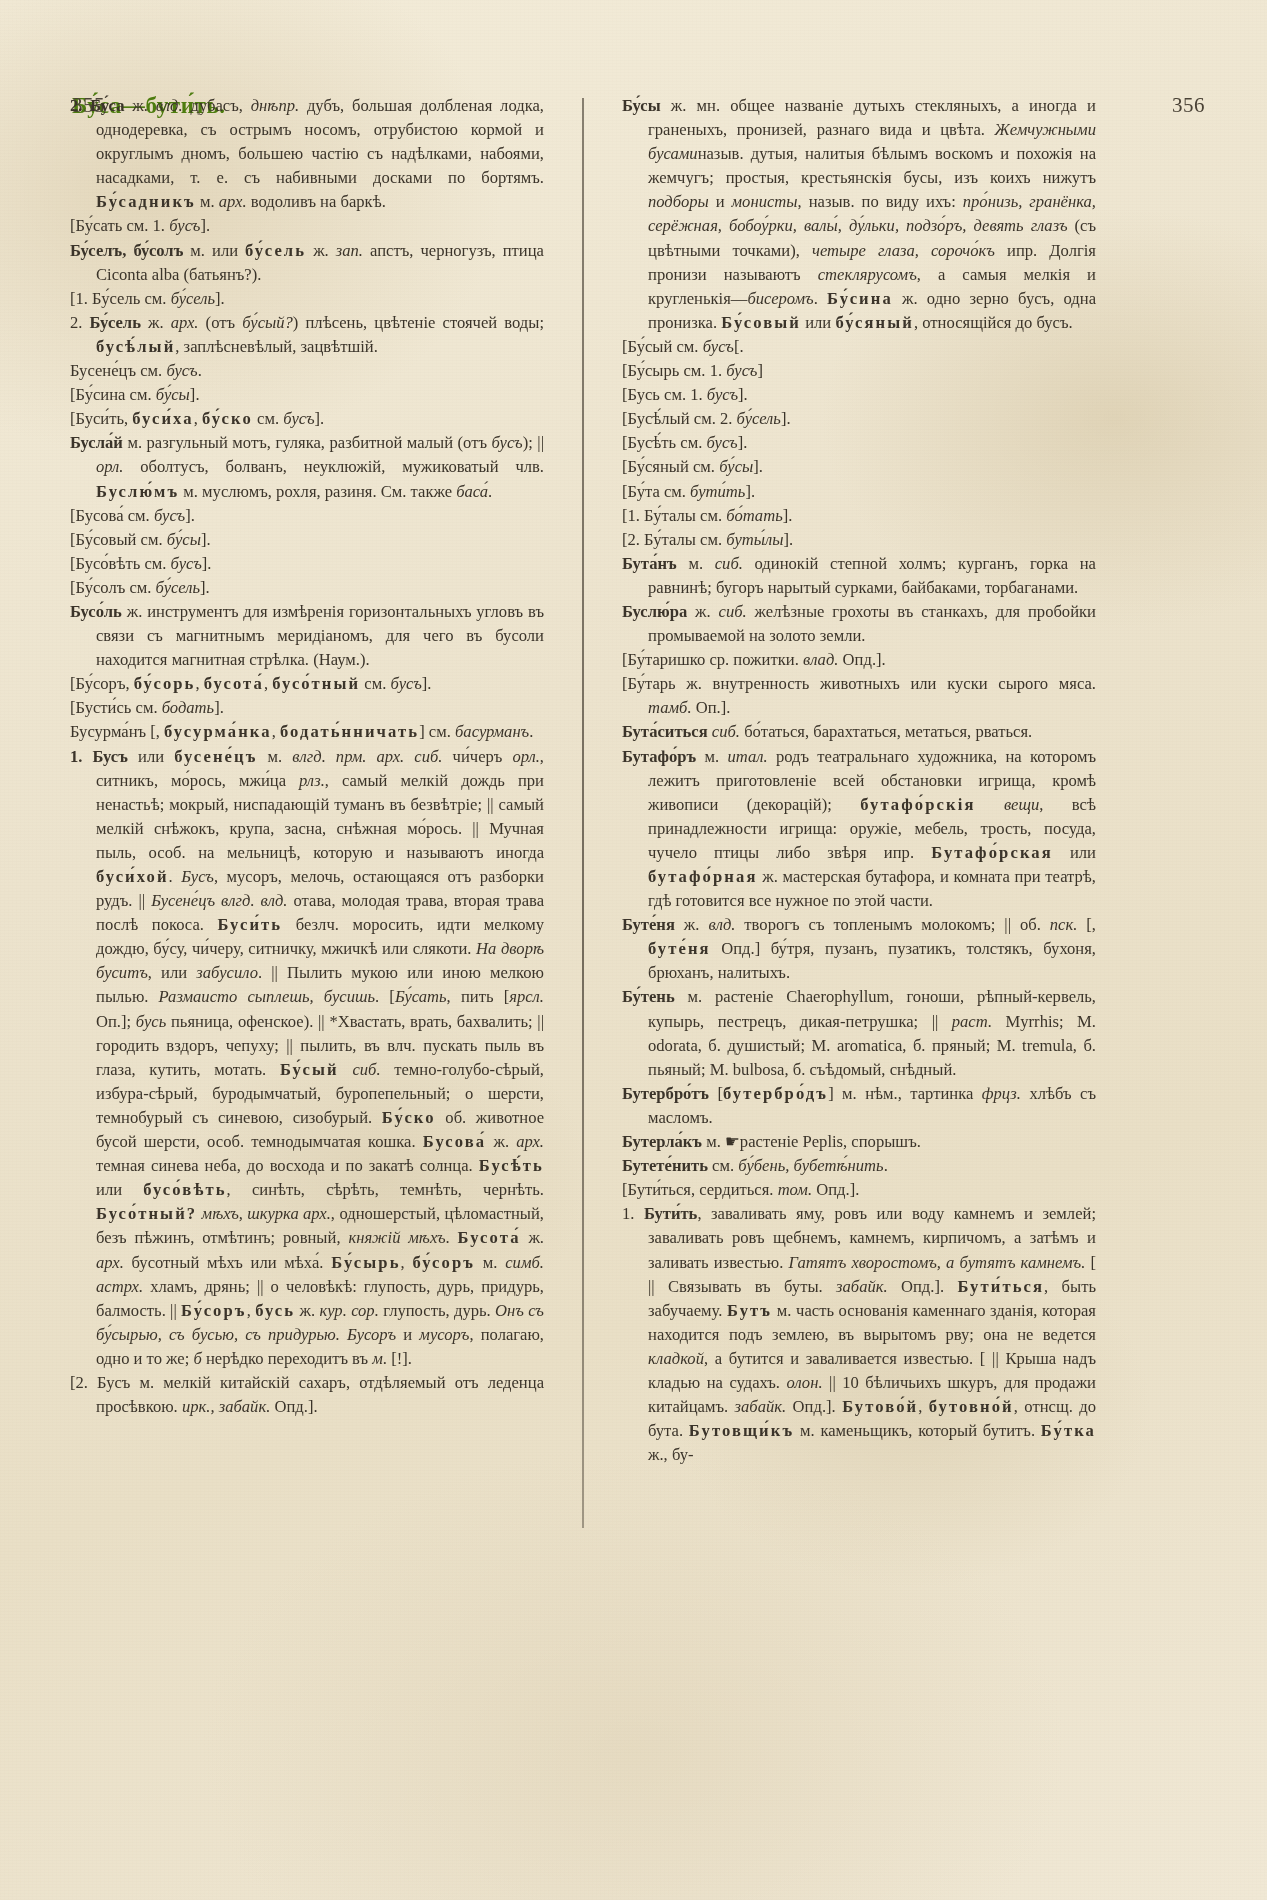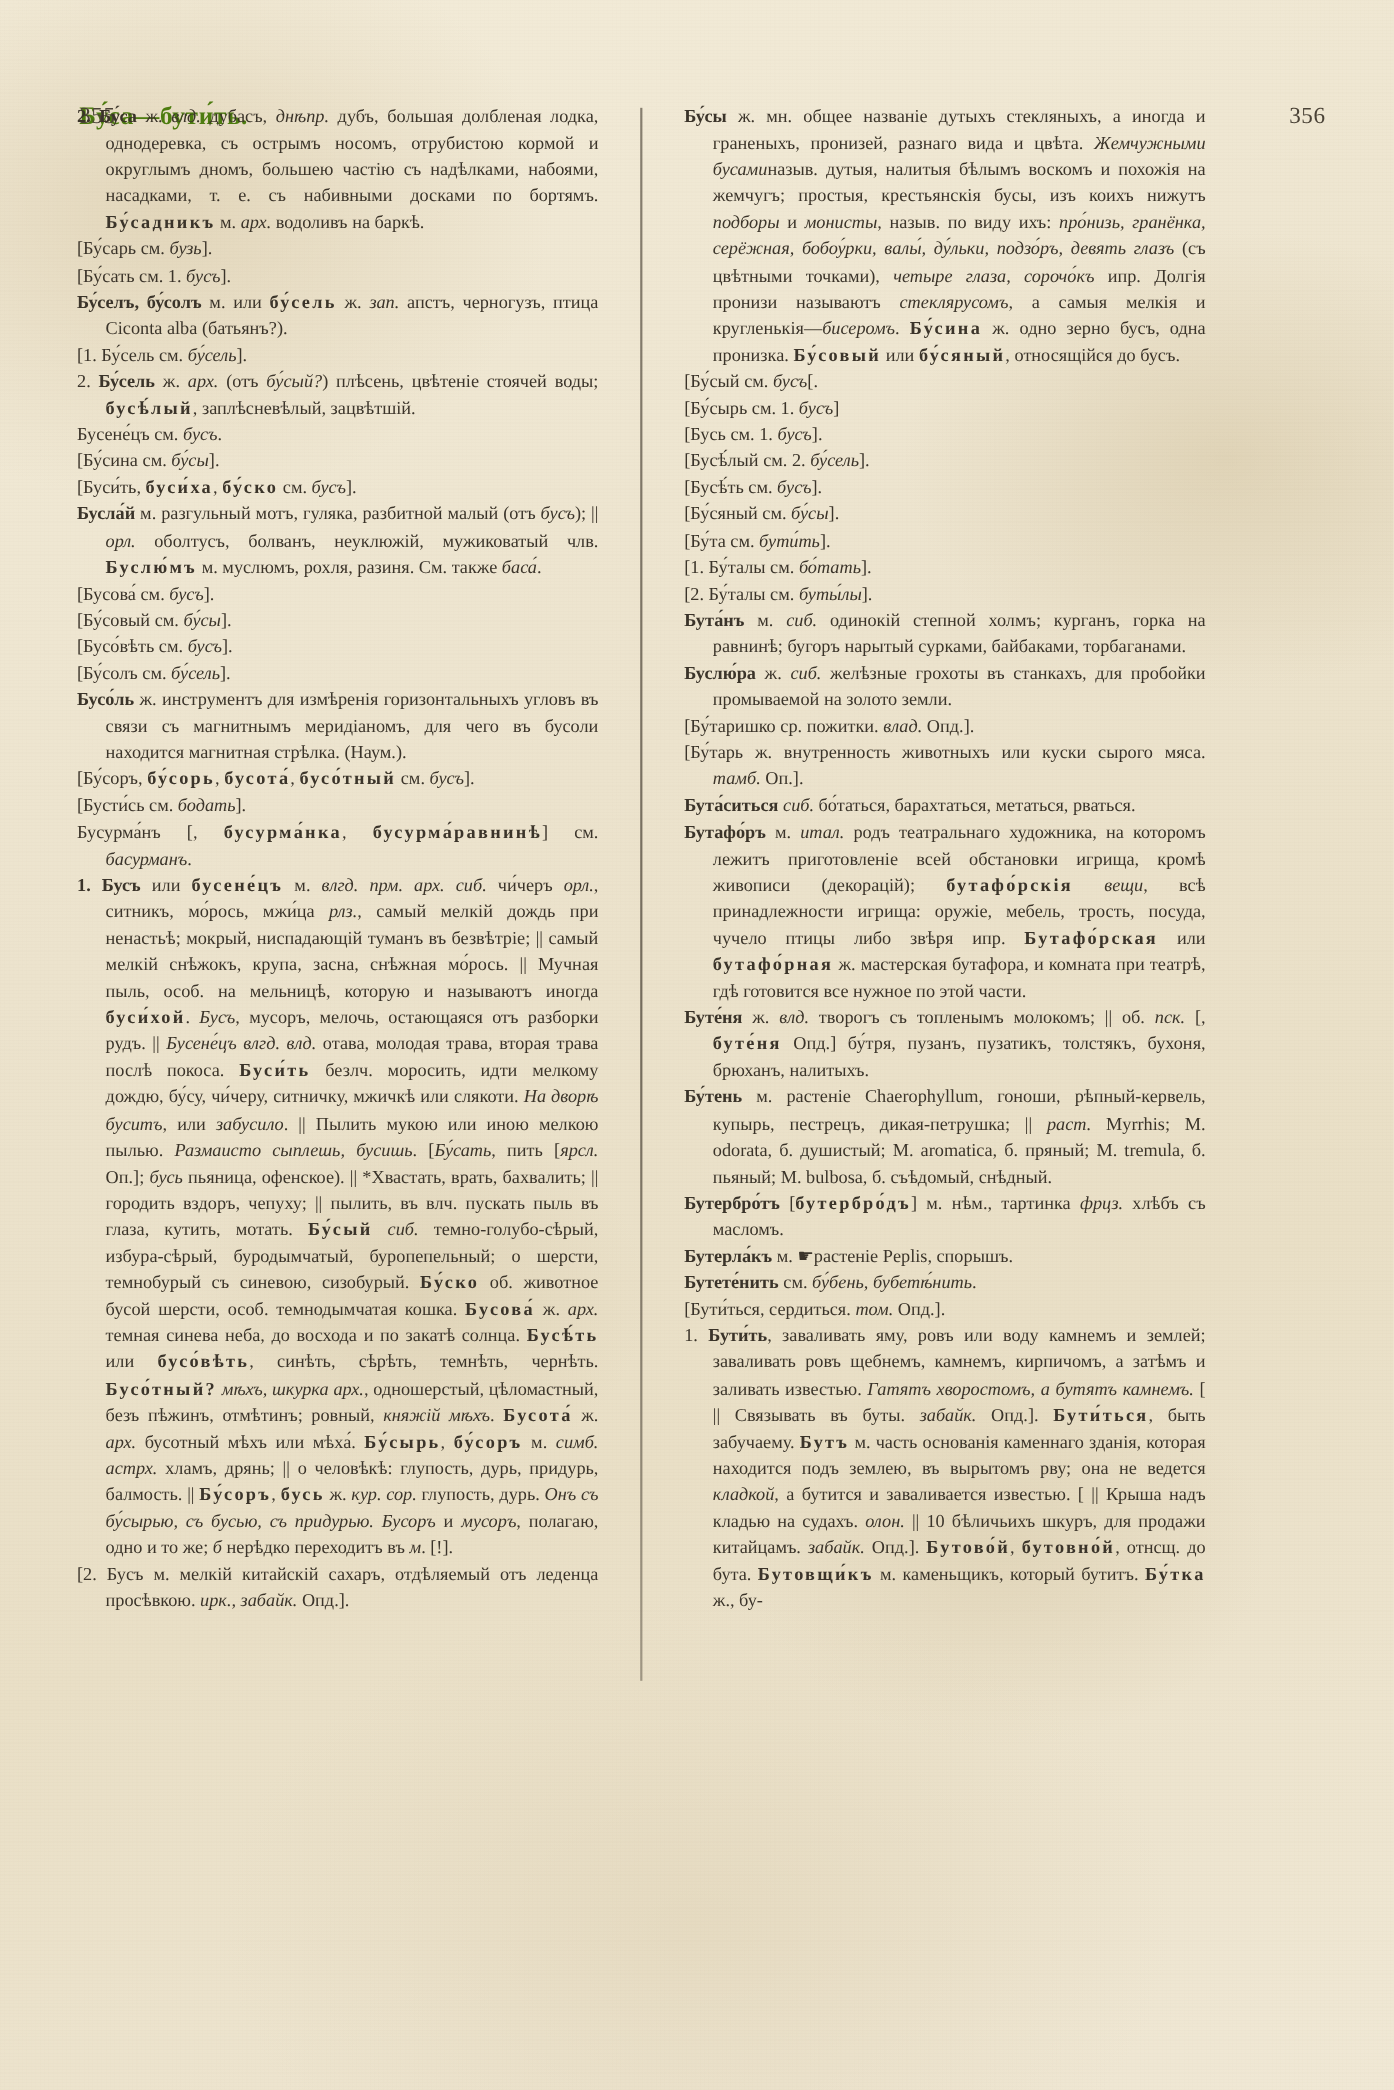--- a/index.html
+++ b/index.html
@@ -134,37 +134,36 @@
 
   <div class="runhead">
     <span class="folio left">355</span>
     <div class="runhead-title">Бу́са—бути́ть.</div>
     <span class="folio right">356</span>
   </div>
 
   <div class="columns">
     <div class="col" id="col-left">
         <p class="entry"><b>2. Бу́са</b> ж. <i>влд.</i> дубасъ, <i>днѣпр.</i> дубъ, большая долбленая лодка, однодеревка, съ острымъ носомъ, отрубистою кормой и округлымъ дномъ, большею частію съ надѣлками, набоями, насадками, т. е. съ набивными досками по бортямъ. <span class="sp">Бу́садникъ</span> м. <i>арх.</i> водоливъ на баркѣ.</p>
-        <p class="entry">[Бу́сарь см. <i>бузь</i>].</p>
         <p class="entry">[Бу́сать см. 1. <i>бусъ</i>].</p>
         <p class="entry"><b>Бу́селъ, бу́солъ</b> м. или <span class="sp">бу́сель</span> ж. <i>зап.</i> апстъ, черногузъ, птица Ciconta alba (батьянъ?).</p>
         <p class="entry">[1. Бу́сель см. <i>бу́сель</i>].</p>
         <p class="entry">2. <b>Бу́сель</b> ж. <i>арх.</i> (отъ <i>бу́сый?</i>) плѣсень, цвѣтеніе стоячей воды; <span class="sp">бусѣ́лый</span>, заплѣсневѣлый, зацвѣтшій.</p>
         <p class="entry">Бусене́цъ см. <i>бусъ</i>.</p>
         <p class="entry">[Бу́сина см. <i>бу́сы</i>].</p>
         <p class="entry">[Буси́ть, <span class="sp">буси́ха</span>, <span class="sp">бу́ско</span> см. <i>бусъ</i>].</p>
         <p class="entry"><b>Бусла́й</b> м. разгульный мотъ, гуляка, разбитной малый (отъ <i>бусъ</i>); || <i>орл.</i> оболтусъ, болванъ, неуклюжій, мужиковатый члв. <span class="sp">Буслю́мъ</span> м. муслюмъ, рохля, разиня. См. также <i>баса́</i>.</p>
         <p class="entry">[Бусова́ см. <i>бусъ</i>].</p>
         <p class="entry">[Бу́совый см. <i>бу́сы</i>].</p>
         <p class="entry">[Бусо́вѣть см. <i>бусъ</i>].</p>
         <p class="entry">[Бу́солъ см. <i>бу́сель</i>].</p>
         <p class="entry"><b>Бусо́ль</b> ж. инструментъ для измѣренія горизонтальныхъ угловъ въ связи съ магнитнымъ меридіаномъ, для чего въ бусоли находится магнитная стрѣлка. (Наум.).</p>
         <p class="entry">[Бу́соръ, <span class="sp">бу́сорь</span>, <span class="sp">бусота́</span>, <span class="sp">бусо́тный</span> см. <i>бусъ</i>].</p>
         <p class="entry">[Бусти́сь см. <i>бодать</i>].</p>
-        <p class="entry">Бусурма́нъ [, <span class="sp">бусурма́нка</span>, <span class="sp">бусурма́равнинѣ</span>] см. <i>басурманъ</i>.</p>
+        <p class="entry">Бусурма́нъ [, <span class="sp">бусурма́нка</span>, <span class="sp">бодать́нничать</span>] см. <i>басурманъ</i>.</p>
         <p class="entry"><b>1. Бусъ</b> или <span class="sp">бусене́цъ</span> м. <i>влгд. прм. арх. сиб.</i> чи́черъ <i>орл.</i>, ситникъ, мо́рось, мжи́ца <i>рлз.</i>, самый мелкій дождь при ненастьѣ; мокрый, ниспадающій туманъ въ безвѣтріе; || самый мелкій снѣжокъ, крупа, засна, снѣжная мо́рось. || Мучная пыль, особ. на мельницѣ, которую и называютъ иногда <span class="sp">буси́хой</span>. <i>Бусъ</i>, мусоръ, мелочь, остающаяся отъ разборки рудъ. || <i>Бусене́цъ влгд. влд.</i> отава, молодая трава, вторая трава послѣ покоса. <span class="sp">Буси́ть</span> безлч. моросить, идти мелкому дождю, бу́су, чи́черу, ситничку, мжичкѣ или слякоти. <i>На дворѣ буситъ</i>, или <i>забусило</i>. || Пылить мукою или иною мелкою пылью. <i>Размаисто сыплешь, бусишь</i>. [<i>Бу́сать</i>, пить [<i>ярсл.</i> Оп.]; <i>бусь</i> пьяница, офенское). || *Хвастать, врать, бахвалить; || городить вздоръ, чепуху; || пылить, въ влч. пускать пыль въ глаза, кутить, мотать. <span class="sp">Бу́сый</span> <i>сиб.</i> темно-голубо-сѣрый, избура-сѣрый, буродымчатый, буропепельный; о шерсти, темнобурый съ синевою, сизобурый. <span class="sp">Бу́ско</span> об. животное бусой шерсти, особ. темнодымчатая кошка. <span class="sp">Бусова́</span> ж. <i>арх.</i> темная синева неба, до восхода и по закатѣ солнца. <span class="sp">Бусѣ́ть</span> или <span class="sp">бусо́вѣть</span>, синѣть, сѣрѣть, темнѣть, чернѣть. <span class="sp">Бусо́тный?</span> <i>мѣхъ, шкурка арх.</i>, одношерстый, цѣломастный, безъ пѣжинъ, отмѣтинъ; ровный, <i>княжій мѣхъ</i>. <span class="sp">Бусота́</span> ж. <i>арх.</i> бусотный мѣхъ или мѣха́. <span class="sp">Бу́сырь</span>, <span class="sp">бу́соръ</span> м. <i>симб. астрх.</i> хламъ, дрянь; || о человѣкѣ: глупость, дурь, придурь, балмость. || <span class="sp">Бу́соръ</span>, <span class="sp">бусь</span> ж. <i>кур.</i> <i>сор.</i> глупость, дурь. <i>Онъ съ бу́сырью, съ бусью, съ придурью. Бусоръ</i> и <i>мусоръ</i>, полагаю, одно и то же; <i>б</i> нерѣдко переходитъ въ <i>м</i>. [!].</p>
         <p class="entry">[2. Бусъ м. мелкій китайскій сахаръ, отдѣляемый отъ леденца проcѣвкою. <i>ирк., забайк.</i> Опд.].</p>
       </div>
     <div class="gutter">
       <div class="rule"></div>
     </div>
     <div class="col" id="col-right">
         <p class="entry"><b>Бу́сы</b> ж. мн. общее названіе дутыхъ стекляныхъ, а иногда и граненыхъ, пронизей, разнаго вида и цвѣта. <i>Жемчужными бусами</i>назыв. дутыя, налитыя бѣлымъ воскомъ и похожія на жемчугъ; простыя, крестьянскія бусы, изъ коихъ нижутъ <i>подборы</i> и <i>монисты</i>, назыв. по виду ихъ: <i>про́низь, гранёнка, серёжная, бобоу́рки, валы́, ду́льки, подзо́ръ, девять глазъ</i> (съ цвѣтными точками), <i>четыре глаза, сорочо́къ</i> ипр. Долгія пронизи называютъ <i>стеклярусомъ</i>, а самыя мелкія и кругленькія—<i>бисеромъ</i>. <span class="sp">Бу́сина</span> ж. одно зерно бусъ, одна пронизка. <span class="sp">Бу́совый</span> или <span class="sp">бу́сяный</span>, относящійся до бусъ.</p>
         <p class="entry">[Бу́сый см. <i>бусъ</i>[.</p>
         <p class="entry">[Бу́сырь см. 1. <i>бусъ</i>]</p>

